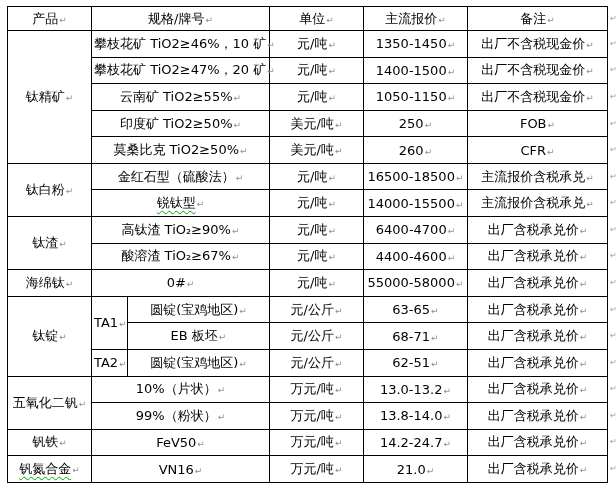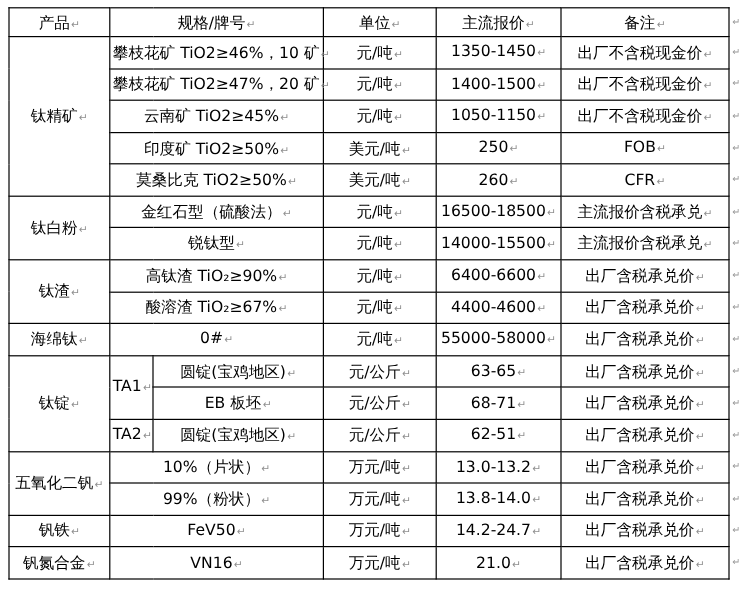--- a/index.html
+++ b/index.html
@@ -29,20 +29,21 @@
     font-family:"DejaVu Sans",sans-serif;
   }
   
   .rowend{
     position:absolute;right:-10px;top:50%;
     transform:translateY(-50%);
     color:#9a9a9a;font-size:8px;line-height:1;
   }
   
   .sp{
+    text-decoration:underline;
     text-decoration-style:wavy;
     text-decoration-color:#00a800;
     text-decoration-thickness:1px;
     text-underline-offset:3px;
   }
 </style>
 </head>
 <body>
 
 <div class="stage">
@@ -72,21 +73,21 @@
         <td><span class="ct">1350-1450</span><span class="pm">↵</span></td>
         <td><span class="ct">出厂不含税现金价</span><span class="pm">↵</span><span class="pm rowend">↵</span></td>
       </tr>
       <tr>
         <td colspan="2"><span class="ct">攀枝花矿 TiO2≥47%，20 矿</span><span class="pm">↵</span></td>
         <td><span class="ct">元/吨</span><span class="pm">↵</span></td>
         <td><span class="ct">1400-1500</span><span class="pm">↵</span></td>
         <td><span class="ct">出厂不含税现金价</span><span class="pm">↵</span><span class="pm rowend">↵</span></td>
       </tr>
       <tr>
-        <td colspan="2"><span class="ct">云南矿 TiO2≥45%</span><span class="pm">↵</span></td>
+        <td colspan="2"><span class="ct">云南矿 TiO2≥55%</span><span class="pm">↵</span></td>
         <td><span class="ct">元/吨</span><span class="pm">↵</span></td>
         <td><span class="ct">1050-1150</span><span class="pm">↵</span></td>
         <td><span class="ct">出厂不含税现金价</span><span class="pm">↵</span><span class="pm rowend">↵</span></td>
       </tr>
       <tr>
         <td colspan="2"><span class="ct">印度矿 TiO2≥50%</span><span class="pm">↵</span></td>
         <td><span class="ct">美元/吨</span><span class="pm">↵</span></td>
         <td><span class="ct">250</span><span class="pm">↵</span></td>
         <td><span class="ct">FOB</span><span class="pm">↵</span><span class="pm rowend">↵</span></td>
       </tr>
@@ -106,21 +107,21 @@
       <tr>
         <td colspan="2"><span class="ct sp">锐钛型</span><span class="pm">↵</span></td>
         <td><span class="ct">元/吨</span><span class="pm">↵</span></td>
         <td><span class="ct">14000-15500</span><span class="pm">↵</span></td>
         <td><span class="ct">主流报价含税承兑</span><span class="pm">↵</span><span class="pm rowend">↵</span></td>
       </tr>
       <tr>
         <td rowspan="2"><span class="ct">钛渣</span><span class="pm">↵</span></td>
         <td colspan="2"><span class="ct">高钛渣 TiO₂≥90%</span><span class="pm">↵</span></td>
         <td><span class="ct">元/吨</span><span class="pm">↵</span></td>
-        <td><span class="ct">6400-6600</span><span class="pm">↵</span></td>
+        <td><span class="ct">6400-4700</span><span class="pm">↵</span></td>
         <td><span class="ct">出厂含税承兑价</span><span class="pm">↵</span><span class="pm rowend">↵</span></td>
       </tr>
       <tr>
         <td colspan="2"><span class="ct">酸溶渣 TiO₂≥67%</span><span class="pm">↵</span></td>
         <td><span class="ct">元/吨</span><span class="pm">↵</span></td>
         <td><span class="ct">4400-4600</span><span class="pm">↵</span></td>
         <td><span class="ct">出厂含税承兑价</span><span class="pm">↵</span><span class="pm rowend">↵</span></td>
       </tr>
       <tr>
         <td><span class="ct">海绵钛</span><span class="pm">↵</span></td>

